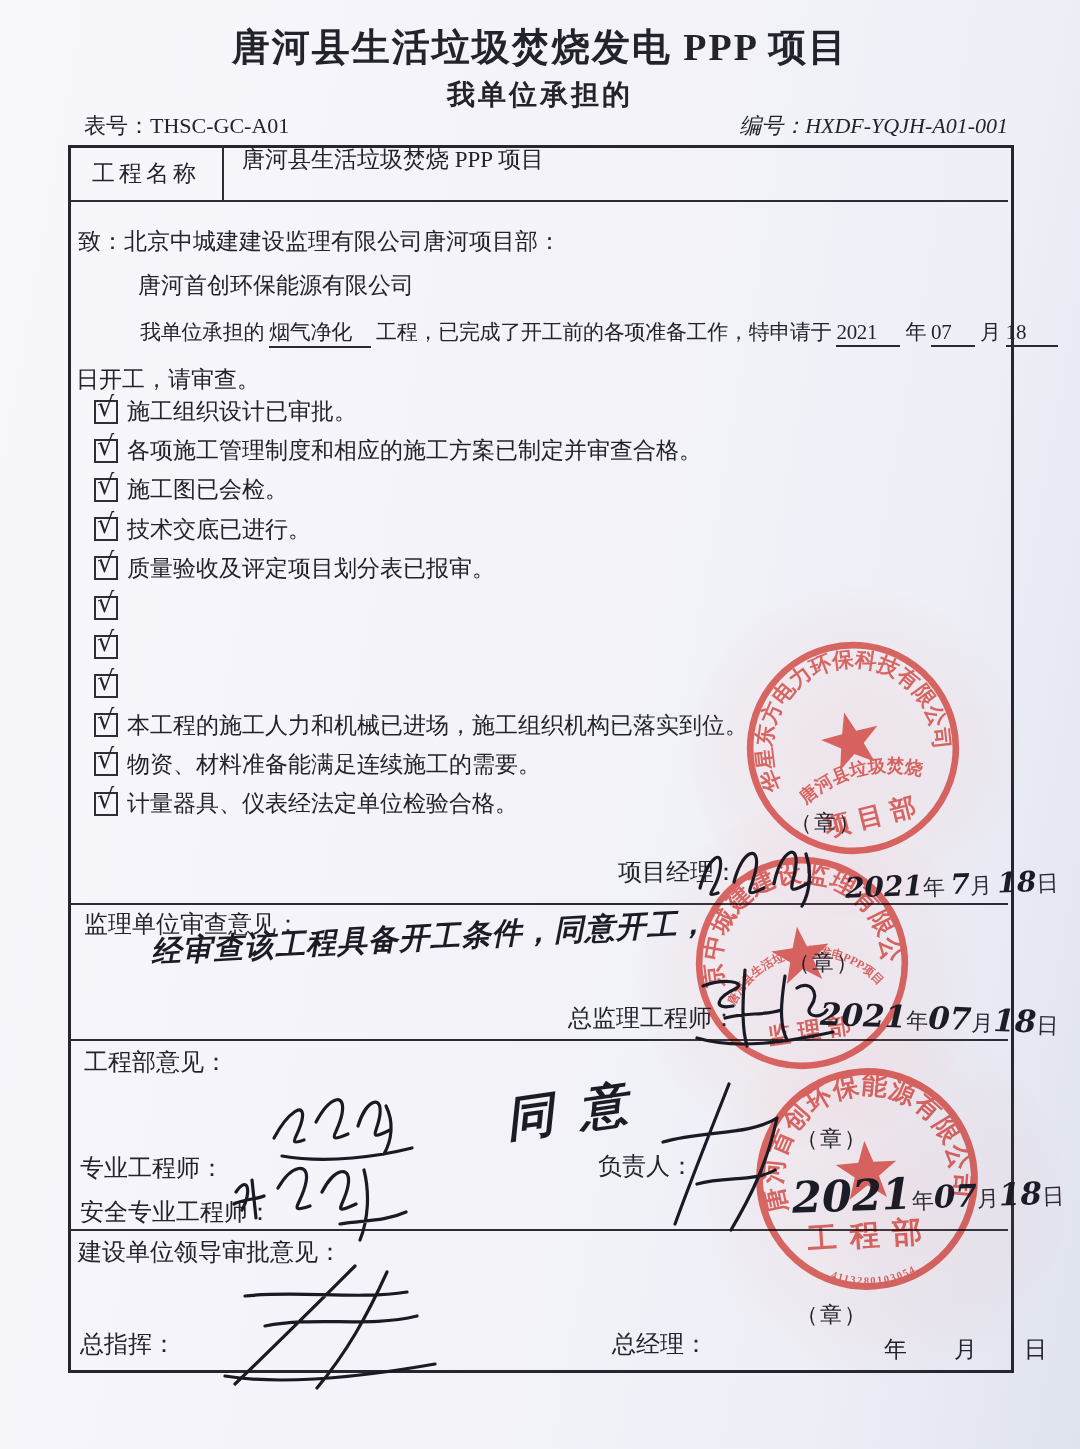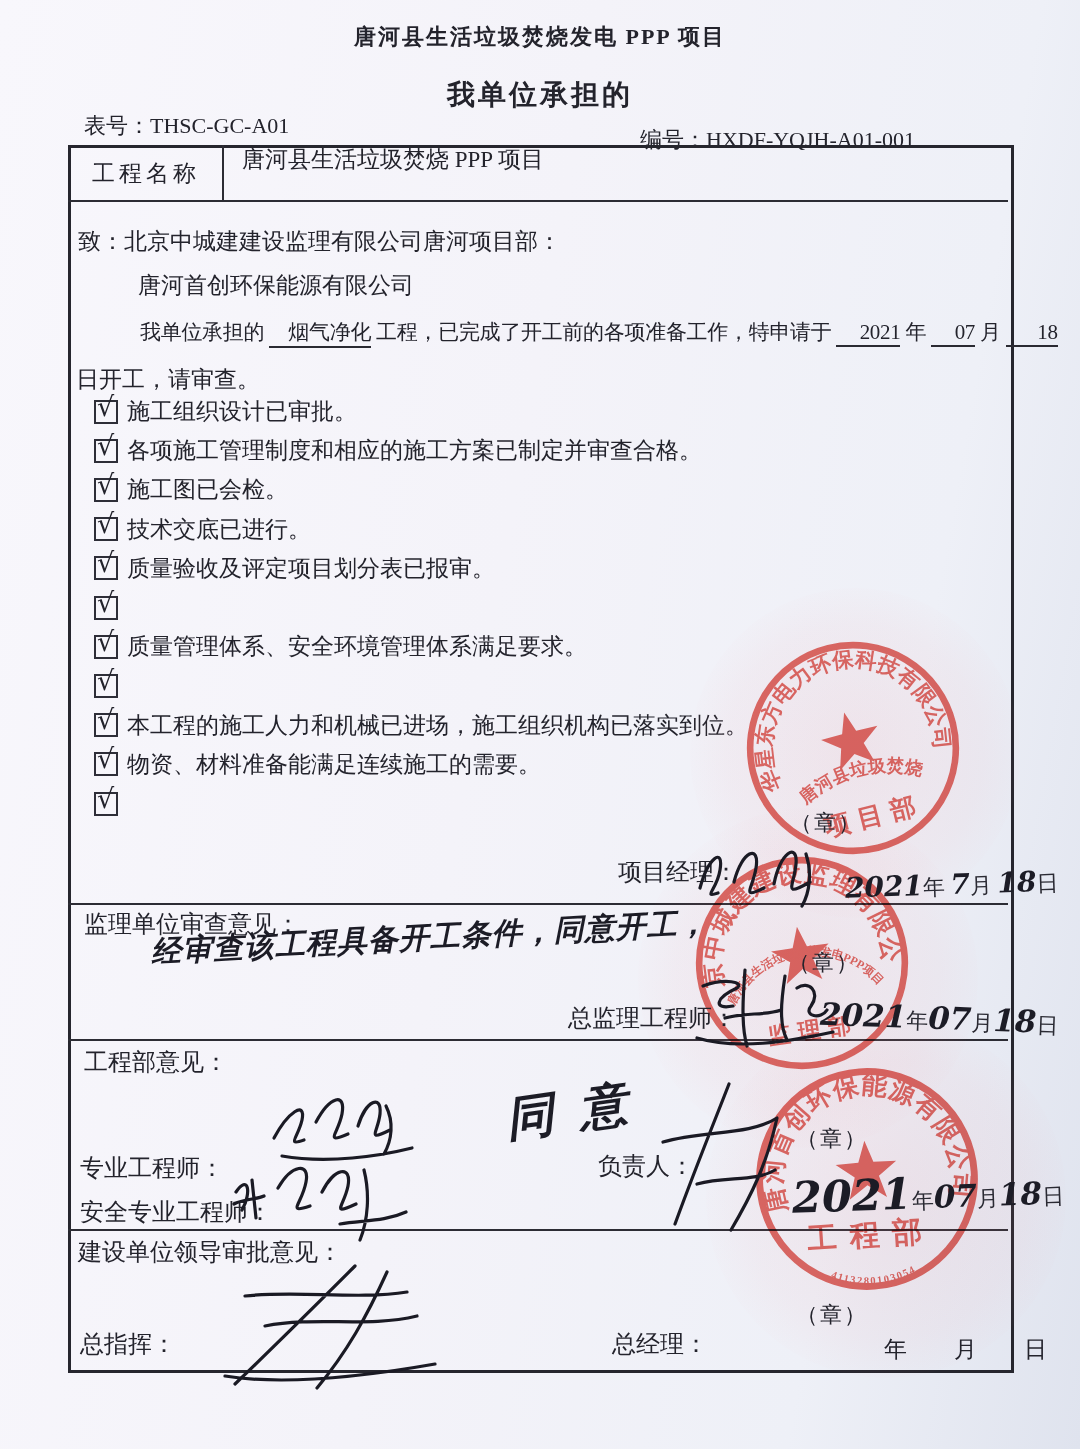--- a/index.html
+++ b/index.html
@@ -8,30 +8,30 @@
     --paper:#f4f3f9;
   }
   html,body{margin:0;padding:0;background:#e7eaf2;}
   #page{
     position:relative;width:1080px;height:1449px;overflow:hidden;
     background:linear-gradient(100deg,#f8f7fc 0%,#f4f3f9 45%,#eef0f7 78%,#dfe3ee 100%);
     font-family:"Liberation Serif","DejaVu Serif",serif;color:var(--ink);
   }
   .abs{position:absolute;}
   .print{color:var(--ink);white-space:nowrap;}
-  .title1{left:0;top:22px;width:1080px;text-align:center;font-size:22px;font-weight:bold;letter-spacing:2px;}
+  .title1{left:0;top:22px;width:1080px;text-align:center;font-size:38px;font-weight:bold;letter-spacing:2px;}
   .title2{left:0;top:76px;width:1080px;text-align:center;font-size:28px;font-weight:bold;letter-spacing:3px;}
   .meta{font-size:22px;}
   
   .frame{left:68px;top:145px;width:940px;height:1222px;border:3px solid #26262e;}
   .hline{left:68px;width:940px;height:0;border-top:2px solid #2c2c34;}
   .vline{top:145px;height:57px;width:0;border-left:2px solid #2c2c34;}
   .cell-label{left:70px;top:147px;width:152px;height:53px;display:flex;align-items:center;justify-content:center;font-size:23px;letter-spacing:4px;}
   .body-text{font-size:23px;}
-  .blank{display:inline-block;border-bottom:2px solid #2a2a32;text-align:right;}
+  .blank{display:inline-block;border-bottom:2px solid #2a2a32;text-align:left;}
   
   #checklist{left:94px;top:392px;width:700px;height:440px;}
   .check-item{position:absolute;left:0;height:39px;display:flex;align-items:center;white-space:nowrap;}
   .cbox{width:20px;height:20px;border:2px solid #2e2e38;position:relative;margin-right:9px;flex:none;background:transparent;}
   .tick{position:absolute;left:1px;top:-11px;font-size:27px;color:#22222b;font-family:"DejaVu Sans","Liberation Sans",sans-serif;}
   .ctext{font-size:23px;}
   .lbl{font-size:24px;white-space:nowrap;}
   
   .hw{font-family:"DejaVu Serif",serif;font-style:italic;font-weight:bold;color:#1c1c26;}
   .opinion{font-size:30px;letter-spacing:1px;transform:rotate(-3deg);transform-origin:left top;white-space:nowrap;}
@@ -52,21 +52,21 @@
   .sig path{fill:none;stroke:#1a1a24;stroke-width:3.2;stroke-linecap:round;stroke-linejoin:round;}
 </style>
 </head>
 <body>
 
 <div id="page">
 
   <div class="abs print title1">唐河县生活垃圾焚烧发电 PPP 项目</div>
   <div class="abs print title2">我单位承担的</div>
   <div class="abs print meta" style="left:84px;top:111px;">表号：THSC-GC-A01</div>
-  <div class="abs print meta" style="left:640px;top:125px;width:368px;text-align:left;">编号：HXDF-YQJH-A01-001</div>
+  <div class="abs print meta" style="left:640px;top:111px;width:368px;text-align:right;font-style:italic;">编号：HXDF-YQJH-A01-001</div>
 
   <div class="abs frame"></div>
   <div class="abs hline" style="top:200px;"></div>
   <div class="abs vline" style="left:222px;"></div>
   <div class="abs hline" style="top:903px;"></div>
   <div class="abs hline" style="top:1039px;"></div>
   <div class="abs hline" style="top:1229px;"></div>
 
   <div class="abs print cell-label">工程名称</div>
   <div class="abs print body-text" style="left:242px;top:144px;">唐河县生活垃圾焚烧 PPP 项目</div>
@@ -119,21 +119,20 @@
       </div>
       <div class="check-item" style="top: 196px;">
         <span class="cbox">
           <span class="tick">√</span>
         </span>
       </div>
       <div class="check-item" style="top: 235.2px;">
         <span class="cbox">
           <span class="tick">√</span>
         </span>
-        <span class="ctext">质量管理体系、安全环境管理体系满足要求。</span>
       </div>
       <div class="check-item" style="top: 274.4px;">
         <span class="cbox">
           <span class="tick">√</span>
         </span>
       </div>
       <div class="check-item" style="top: 313.6px;">
         <span class="cbox">
           <span class="tick">√</span>
         </span>
@@ -142,20 +141,21 @@
       <div class="check-item" style="top: 352.8px;">
         <span class="cbox">
           <span class="tick">√</span>
         </span>
         <span class="ctext">物资、材料准备能满足连续施工的需要。</span>
       </div>
       <div class="check-item" style="top: 392px;">
         <span class="cbox">
           <span class="tick">√</span>
         </span>
+        <span class="ctext">计量器具、仪表经法定单位检验合格。</span>
       </div>
     </div>
 
   <div class="abs halo" style="left:690px;top:588px;width:330px;height:330px;"></div>
   <div class="abs halo" style="left:638px;top:808px;width:340px;height:340px;"></div>
   <div class="abs halo" style="left:706px;top:1018px;width:360px;height:360px;"></div>
 
   <svg class="abs stamp" style="left:741px;top:636px;transform:rotate(-14deg);" width="224" height="224" viewBox="0 0 220 220">
     <defs>
       <path id="r1" d="M33.5,133.4 A80,80 0 1 1 186.5,133.4"></path>

